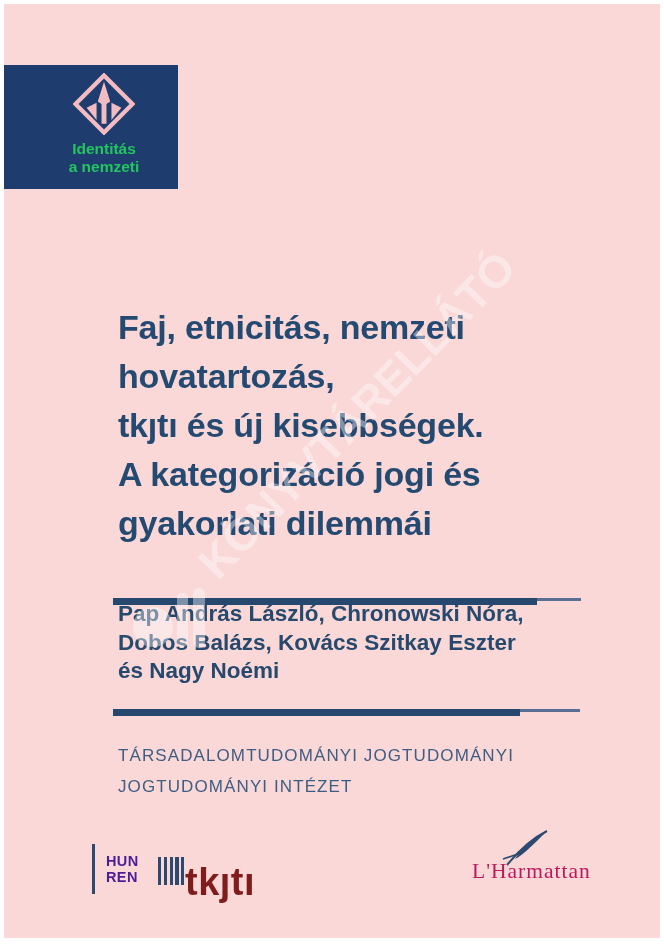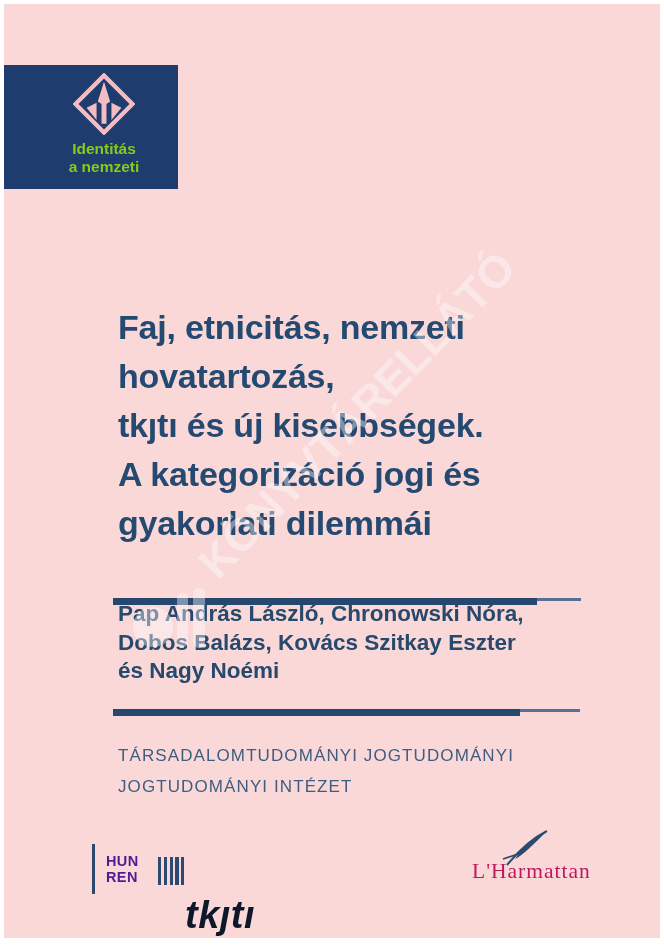--- a/index.html
+++ b/index.html
@@ -4,21 +4,21 @@
 <style>
   * { margin:0; padding:0; box-sizing:border-box; }
   body { background:#fff; font-family:"Liberation Sans", sans-serif; }
   .page { position:relative; width:664px; height:950px; background:#ffffff; overflow:hidden; }
   .cover { position:absolute; left:4px; top:4px; width:656px; height:934px; background:#f9d8d7; overflow:hidden; }
 
   
   .badge { position:absolute; left:0; top:61px; width:174px; height:124px; background:#1e3d6e; }
   .badge-inner { position:absolute; right:12px; top:8px; width:124px; text-align:center; }
   .badge-icon { display:block; margin:0 auto; }
-  .badge-label { font-size:15.5px; font-weight:700; color:#84cc16; line-height:18px; margin-top:5px; }
+  .badge-label { font-size:15.5px; font-weight:700; color:#22c55e; line-height:18px; margin-top:5px; }
 
   
   .title { position:absolute; left:114px; top:299px; color:#254a72; font-weight:700;
            font-size:34px; line-height:49px; letter-spacing:-0.2px; }
 
   
   .rule-thick { position:absolute; height:7px; background:#27486e; }
   .rule-thin  { position:absolute; height:3px; background:#5a6d92; }
   .rule1-thick { left:109px; top:594px; width:424px; }
   .rule1-thin  { left:533px; top:594px; width:44px; }
@@ -32,22 +32,22 @@
   
   .institute { position:absolute; left:114px; top:737px; color:#3e5d83; font-weight:400;
                font-size:17px; line-height:30.5px; letter-spacing:1.1px; }
 
   
   .vline { position:absolute; left:88px; top:840px; width:3px; height:50px; background:#2c4a70; }
   .hunren { position:absolute; left:102px; top:850px; color:#4c1d95; font-weight:700;
             font-size:14.5px; line-height:15.5px; letter-spacing:0.4px; }
   .tk-bars { position:absolute; left:154px; top:853px; display:flex; gap:2.6px; }
   .tk-bars span { display:block; width:3.2px; height:28px; background:#2c4a70; }
-  .tkjti { position:absolute; left:181px; top:890px; color:#0f172a; font-weight:600;
-           font-size:38px; line-height:42px; letter-spacing:0.5px;font-style:italic; }
+  .tkjti { position:absolute; left:181px; top:857px; color:#7f1d1d; font-weight:600;
+           font-size:38px; line-height:42px; letter-spacing:0.5px; }
   .harmattan { position:absolute; left:468px; top:855px; color:#be185d;
                font-family:"Liberation Serif", serif; font-size:21.5px; letter-spacing:1px; }
   .quill { position:absolute; left:497px; top:825px; }
 
   
   .wm { pointer-events:none; }
   .wm-text { position:absolute; left:219px; top:537px; height:45px; line-height:45px;
              font-size:45px; font-weight:600; color:rgba(255,255,255,0.40);
              transform:rotate(-46deg); transform-origin:0 100%; white-space:nowrap; }
   .wm-circle { position:absolute; left:129px; top:603px; width:40px; height:40px;

